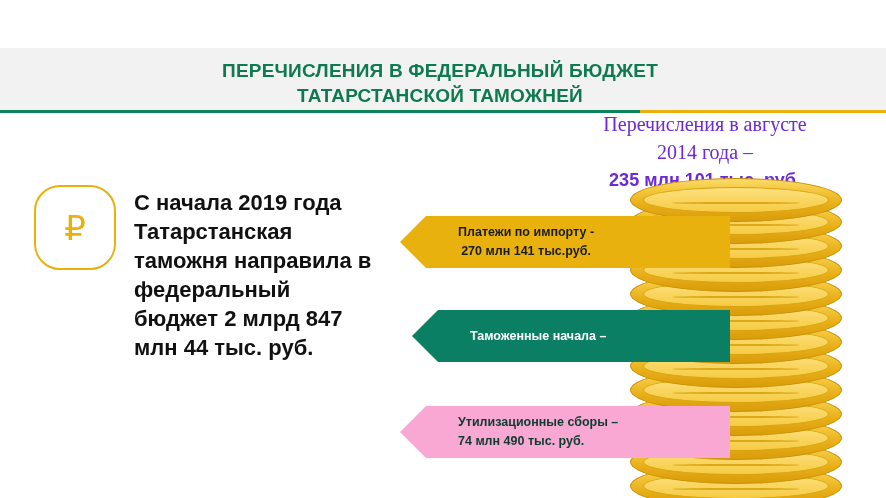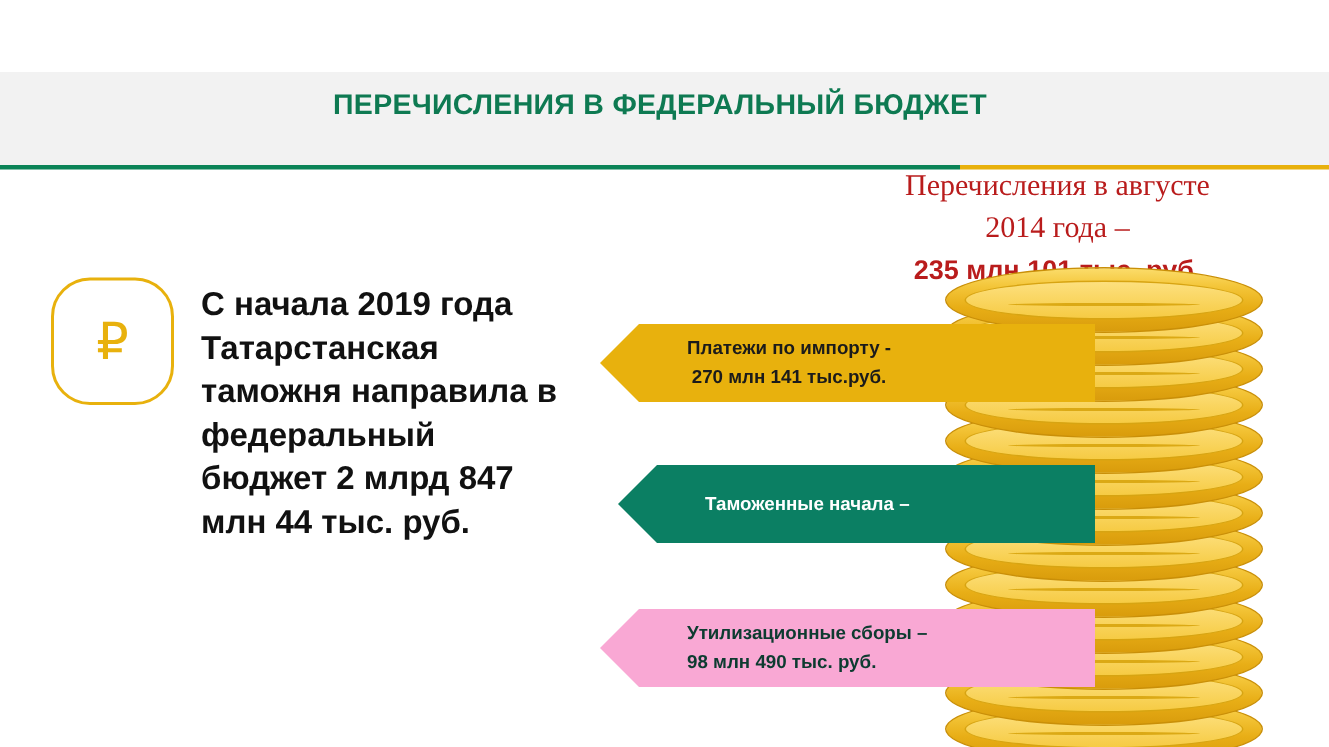--- a/index.html
+++ b/index.html
@@ -121,21 +121,21 @@
     line-height: 29px;
   }
 
   
   .right-heading {
     position: absolute;
     left: 540px;
     top: 62px;
     width: 330px;
     text-align: center;
-    color: #b91c1c;
+    color: #6d28d9;
     font-family: "Liberation Serif", serif;
     font-size: 20px;
     line-height: 28px;
   }
   .right-heading .strong {
     font-family: "Liberation Sans", sans-serif;
     font-weight: bold;
     font-size: 18px;
   }
 
@@ -222,20 +222,21 @@
 <body>
 
 <div class="slide">
 
   <div class="header-band"></div>
   <div class="header-underline-green"></div>
   <div class="header-underline-gold"></div>
 
   <div class="header-title">
     <div>ПЕРЕЧИСЛЕНИЯ В ФЕДЕРАЛЬНЫЙ БЮДЖЕТ</div>
+    <div>ТАТАРСТАНСКОЙ ТАМОЖНЕЙ</div>
   </div>
 
   <div class="rouble-badge">
     <div class="rouble-sign">₽</div>
   </div>
 
   <div class="left-text">С начала 2019 года Татарстанская таможня направила в федеральный бюджет 2 млрд 847 млн 44 тыс. руб.</div>
 
   <div class="right-heading">
     <div>Перечисления в августе</div>
@@ -320,21 +321,21 @@
 
   <div class="banner banner-2">
     <div>
       <span>Таможенные начала –</span>
     </div>
   </div>
 
   <div class="banner banner-3">
     <div>
       <span>Утилизационные сборы –</span>
-      <span>98 млн 490 тыс. руб.</span>
+      <span>74 млн 490 тыс. руб.</span>
     </div>
   </div>
 
   <div class="footer-line"></div>
   <div class="footer-band"></div>
   <div class="footer-notch n1"></div>
   <div class="footer-notch n2"></div>
 
 </div>
 

